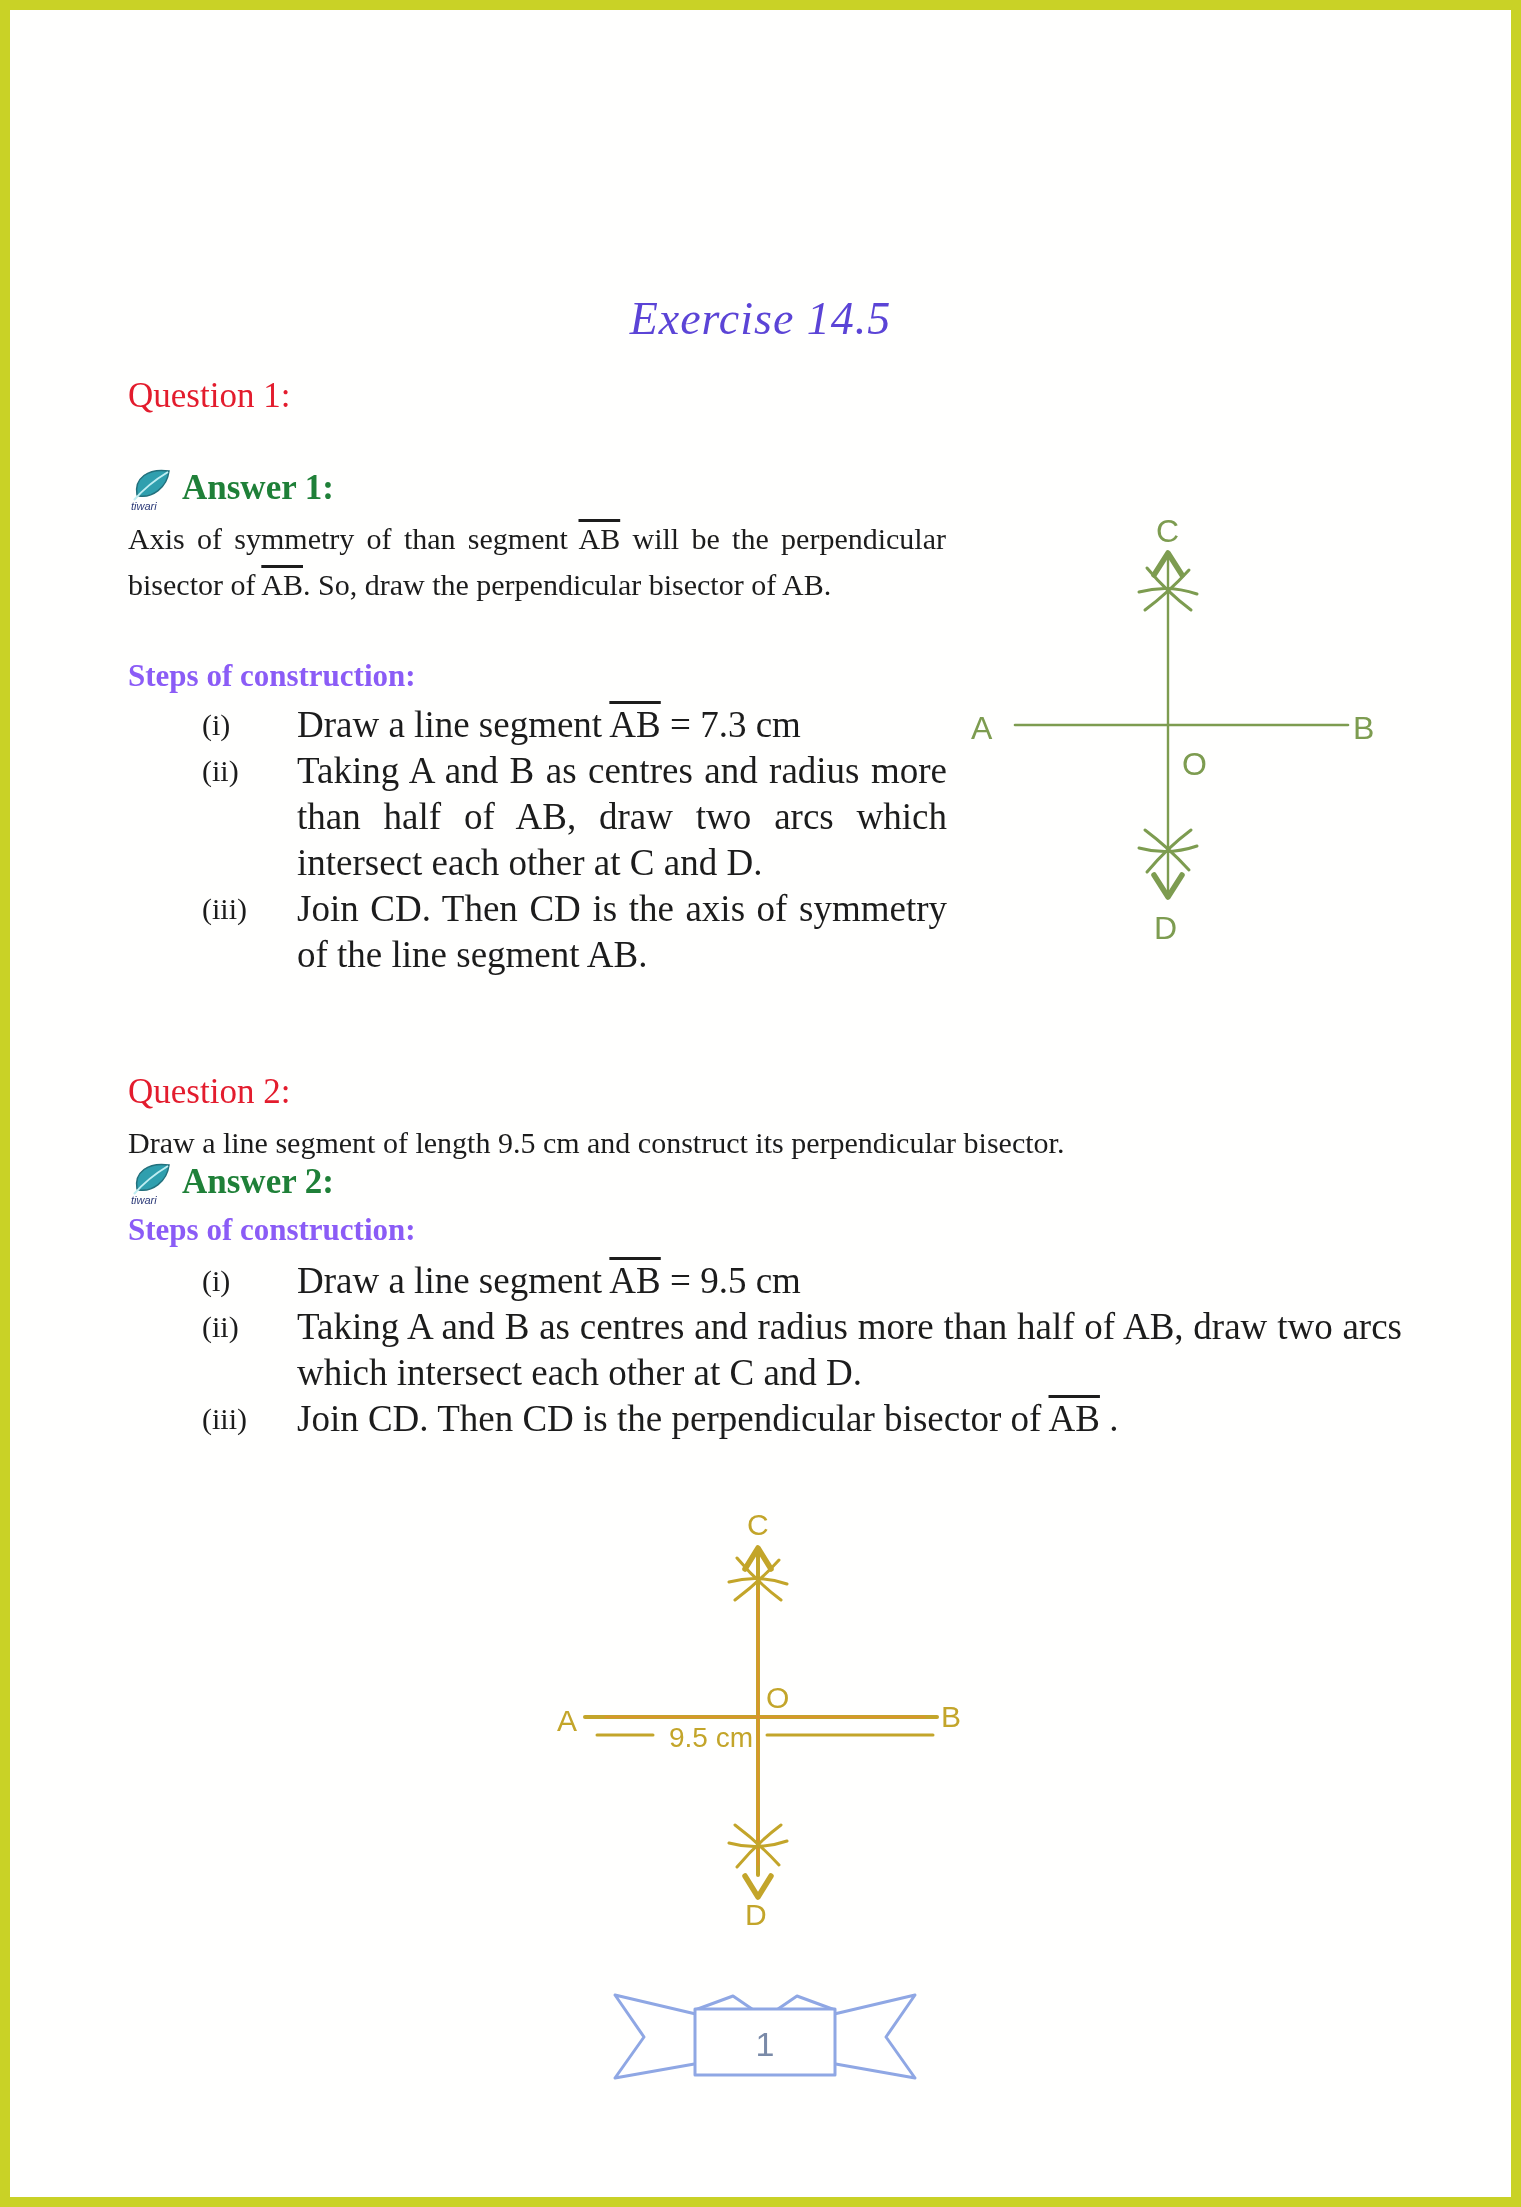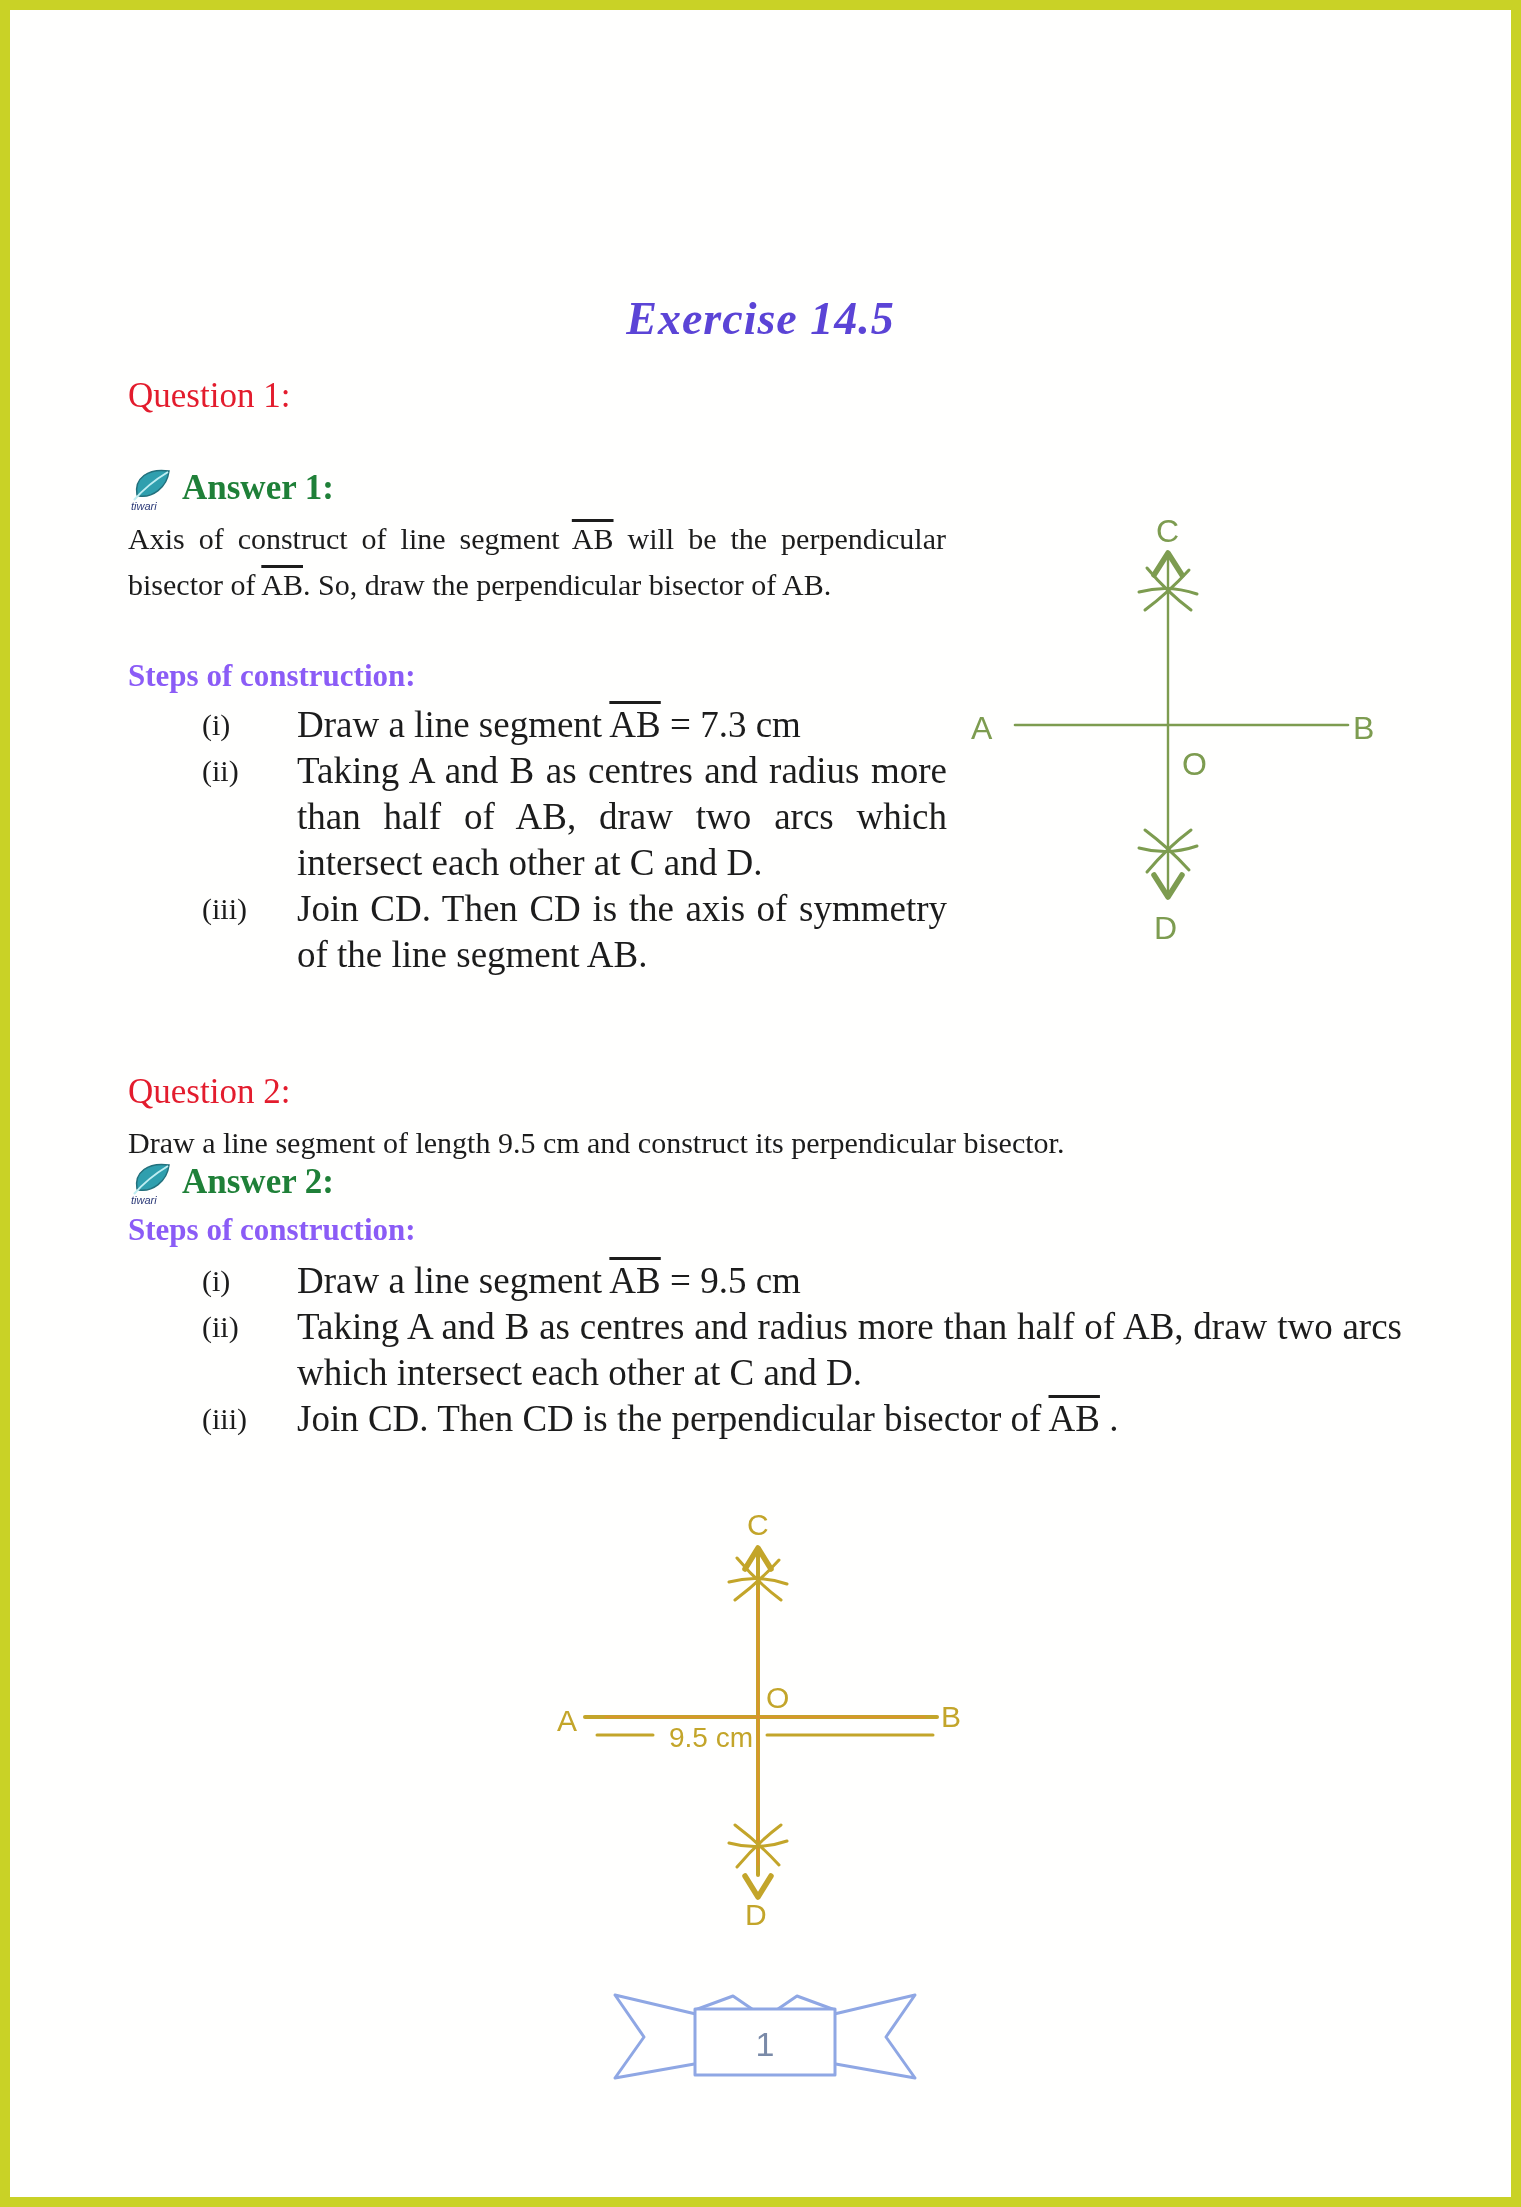--- a/index.html
+++ b/index.html
@@ -9,21 +9,21 @@
     box-sizing:border-box;
     border:10px solid #c9d226;
     background:#fffffe;
     font-family:"Liberation Serif",serif;
     color:#1c1c1c;
     overflow:hidden;
   }
   .abs{position:absolute;}
   .title{
     top:282px;left:0;width:100%;text-align:center;
-    font-size:46px;font-weight:bold;font-style:italic;
+    font-size:46px;font-weight:normal;font-style:italic;
     color:#5b44d6;letter-spacing:1px;
   }
   .q-heading{font-size:35px;font-weight:normal;color:#e31c2d;text-align:right;}
   .body-text{font-size:30px;line-height:46px;}
   .prompt{left:118px;width:1290px;}
   .answer-heading{display:flex;align-items:center;gap:8px;}
   .answer-heading .a-label{font-size:35px;font-weight:bold;color:#1f8038;}
   .steps-heading{font-size:31px;font-weight:bold;color:#8b5cf6;}
   .steps-list{display:flex;flex-direction:column;}
   .step{display:flex;}
@@ -47,21 +47,21 @@
 
   <div class="abs answer-heading" style="left:120px;top:454px;">
     <svg width="44" height="48" viewBox="0 0 44 48">
       <path d="M7 31 C 4 14, 18 4, 39 7 C 37 24, 22 34, 9 32 Z" fill="#2f9fae" stroke="#23707c" stroke-width="1.5"></path>
       <path d="M4 36 Q 18 20 38 8" stroke="#bfeef2" fill="none" stroke-width="2"></path>
       <text x="1" y="46" font-size="11" font-style="italic" fill="#2c3a78">tiwari</text>
     </svg>
     <span class="a-label">Answer 1:</span>
   </div>
 
-  <div class="abs body-text para" style="left:118px;top:506px;width:818px;"><span>Axis of construct of line segment </span><span class="ov">AB</span><span> will be the perpendicular bisector of </span><span class="ov">AB</span><span>. So, draw the perpendicular bisector of AB.</span></div>
+  <div class="abs body-text para" style="left:118px;top:506px;width:818px;"><span>Axis of symmetry of than segment </span><span class="ov">AB</span><span> will be the perpendicular bisector of </span><span class="ov">AB</span><span>. So, draw the perpendicular bisector of AB.</span></div>
 
   <div class="abs steps-heading" style="left:118px;top:648px;">Steps of construction:</div>
 
   <div class="abs steps-list w-narrow" style="left:192px;top:692px;">
     <div class="step">
       <div class="num">(i)</div>
       <div class="stext"><span>Draw a line segment </span><span class="ov">AB</span><span> = 7.3 cm</span></div>
     </div>
     <div class="step">
       <div class="num">(ii)</div>

